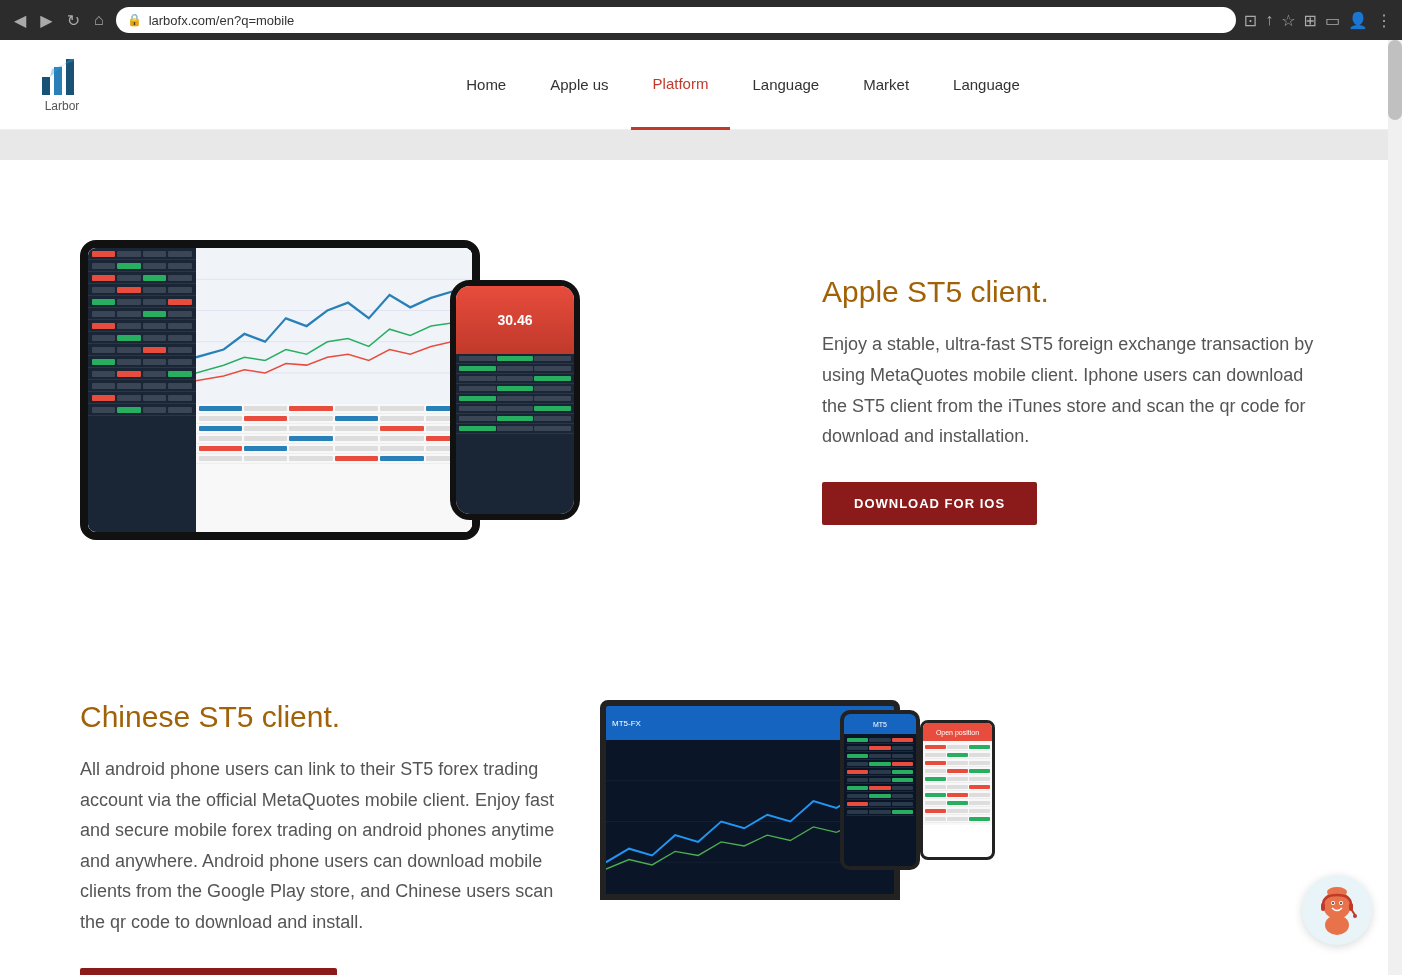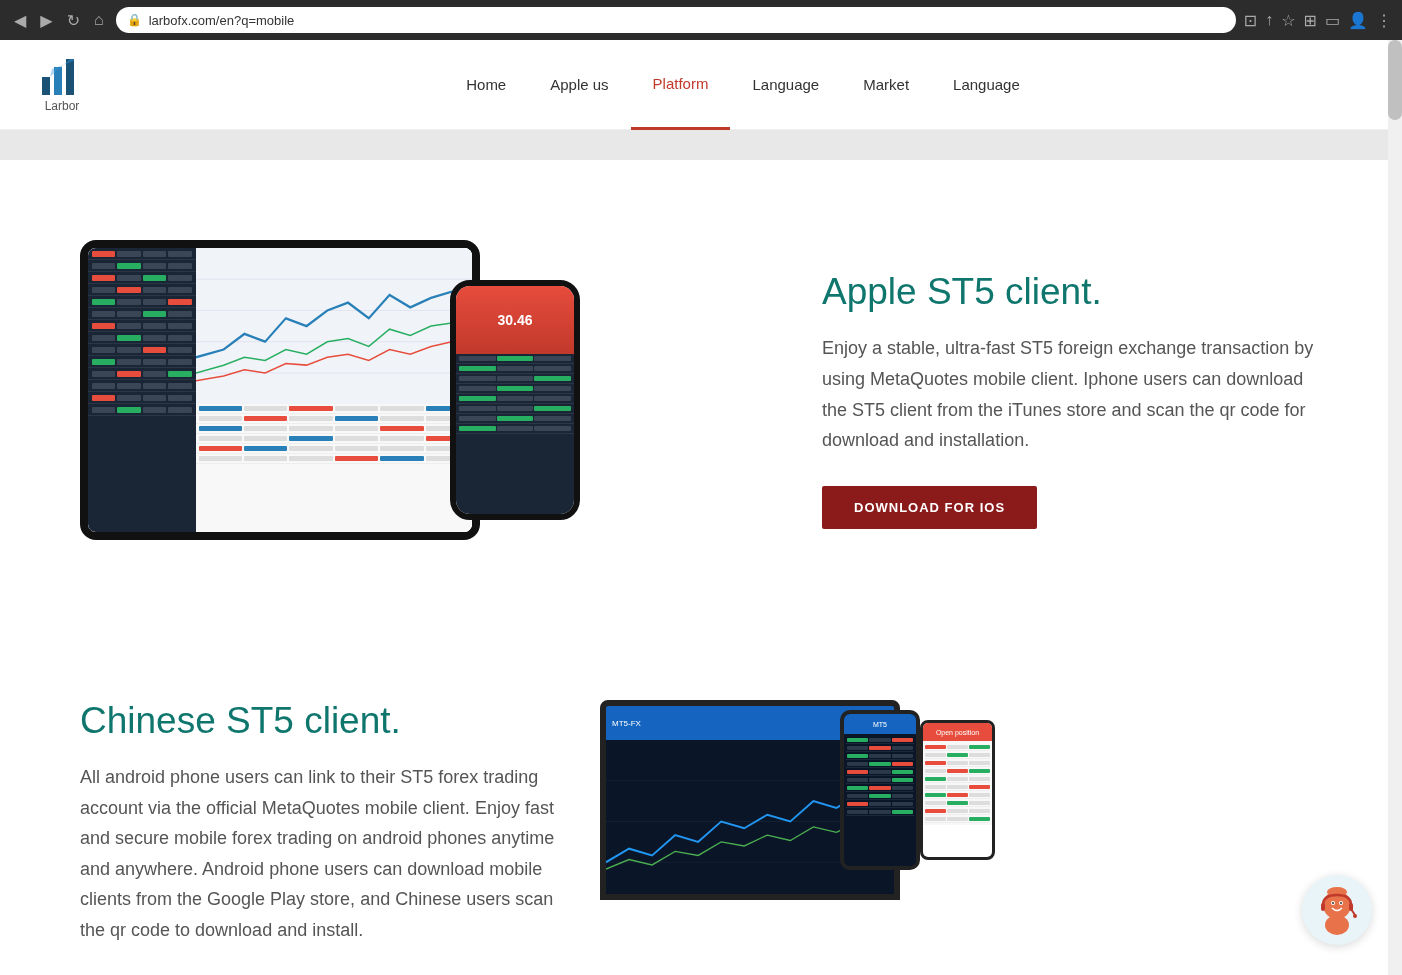--- a/index.html
+++ b/index.html
@@ -226,23 +226,23 @@
       align-items: center;
       padding: 0 3px;
       gap: 1px;
     }
     .ps-row span { background: #3a4555; height: 5px; flex: 1; border-radius: 1px; }
     .ps-row span.g { background: #27ae60; }
 
     
     .apple-text { flex: 1; max-width: 500px; }
     .section-title {
-      font-size: 37px;
+      font-size: 30px;
       font-weight: normal;
-      color: #0f766e;
+      color: #a16207;
       margin-bottom: 20px;
     }
     .section-desc {
       font-size: 18px;
       color: #555;
       line-height: 1.7;
       margin-bottom: 30px;
     }
     .download-btn {
       background: #8b1a1a;

